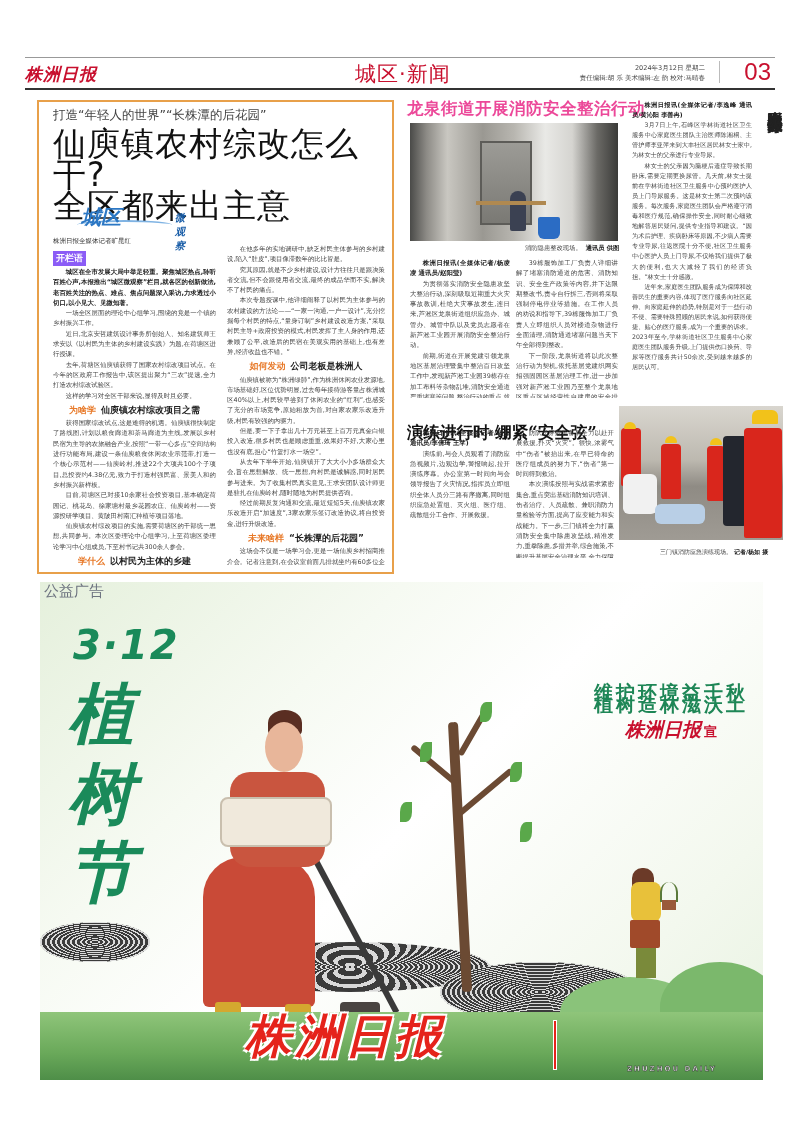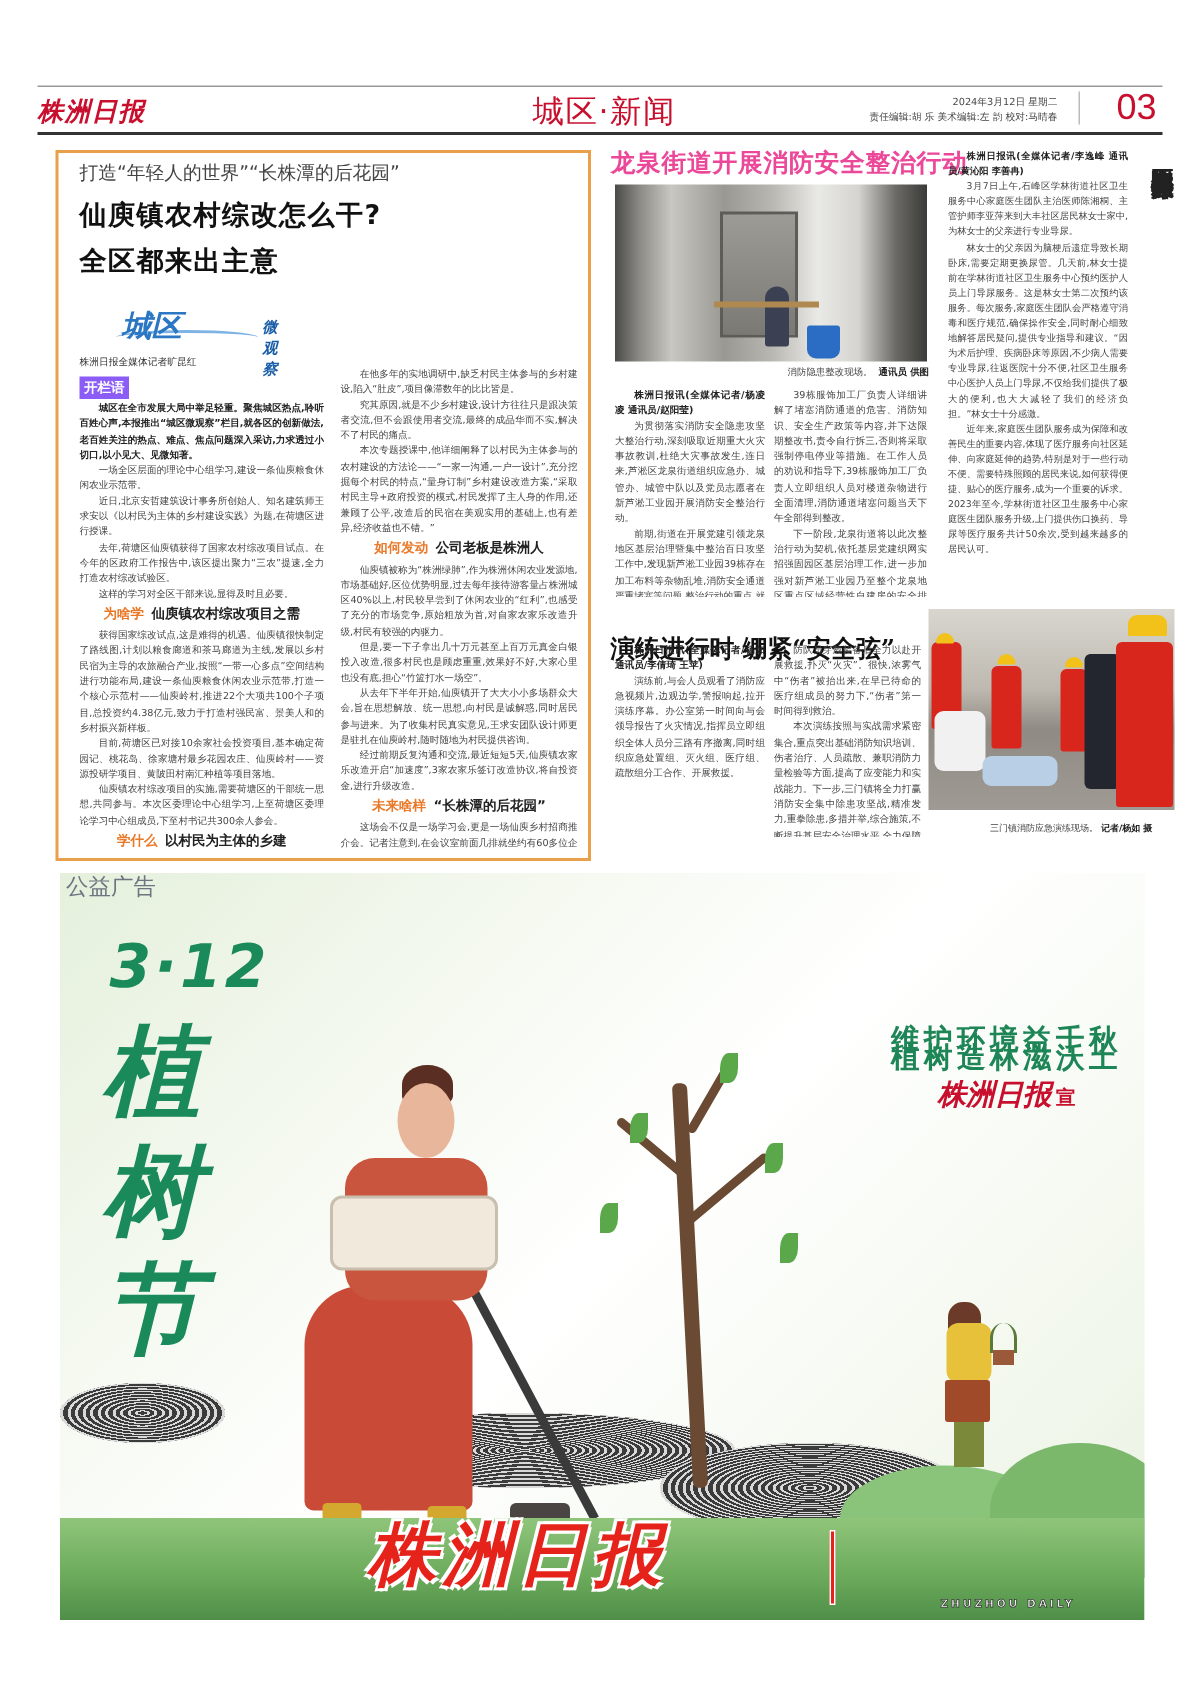--- a/index.html
+++ b/index.html
@@ -13,21 +13,21 @@
   .brand-logo { position: absolute; left: 0; top: 6px; font-family: "DejaVu Serif", serif; font-style: italic; font-weight: bold; color: #c8102e; font-size: 17px; letter-spacing: 1px; }
   .section-title { position: absolute; left: 330px; top: 3px; font-size: 21px; color: #c8102e; letter-spacing: 1px; }
   .section-title .sub { color: #c8102e; font-weight: 300; }
   .date-line { position: absolute; right: 70px; top: 6px; font-size: 6.5px; color: #444; text-align: right; line-height: 10px; }
   .page-divider { position: absolute; right: 55px; top: 4px; width: 1px; height: 22px; background: #bbb; }
   .page-no { position: absolute; right: 4px; top: 1px; font-size: 24px; color: #c8102e; font-family: "Liberation Sans", sans-serif; }
 
   
   .lead-box { position: absolute; left: 37px; top: 100px; width: 357px; height: 474px; border: 2.5px solid #e8a04a; background: #fff; }
   .lead-kicker { position: absolute; left: 14px; top: 5px; font-size: 12.5px; color: #444; }
-  .lead-title { position: absolute; left: 14px; top: 26px; font-size: 18px; font-weight: bold; color: #111; line-height: 31px; letter-spacing: 1px; }
+  .lead-title { position: absolute; left: 14px; top: 26px; font-size: 33px; font-weight: normal; color: #111; line-height: 31px; letter-spacing: 1px; }
   .micro-badge { position: absolute; left: 38px; top: 100px; width: 92px; height: 30px; }
   .micro-badge .big { position: absolute; left: 4px; top: 2px; font-size: 20px; font-weight: bold; font-style: italic; color: #2b77c4; }
   .micro-badge .small { position: absolute; left: 50px; top: 9px; font-size: 10px; font-style: italic; color: #1a5ea8; font-weight: bold; margin-left: 48px; }
   .micro-badge .swoosh { position: absolute; left: 0; top: 18px; width: 95px; height: 10px; border-radius: 50%; border-top: 2px solid #7fb3e3; }
   .byline { position: absolute; left: 14px; top: 135px; font-size: 6.5px; color: #333; }
   .open-tag { position: absolute; left: 14px; top: 149px; background: #8b5cf6; color: #fff; font-size: 9px; font-weight: bold; padding: 1px 3px; }
   .col { position: absolute; font-size: 6.4px; line-height: 10.3px; color: #444; text-align: justify; }
   .col p { text-indent: 2em; }
   .col p.bold { font-weight: bold; color: #222; }
   .subhead { text-align: center; font-size: 9px; font-weight: bold; color: #222; margin: 4px 0 3px; text-indent: 0 !important; }
@@ -115,21 +115,21 @@
   <div class="micro-badge">
     <span class="swoosh"></span>
     <span class="big">城区</span>
     <span class="small">微观察</span>
   </div>
   <div class="byline">株洲日报全媒体记者旷昆红</div>
   <div class="open-tag">开栏语</div>
 
   <div class="col" id="lead-col1" style="left: 14px; top: 165px; width: 163px; max-height: 300px; overflow: hidden;">
       <p class="bold">城区在全市发展大局中举足轻重。聚焦城区热点,聆听百姓心声,本报推出“城区微观察”栏目,就各区的创新做法,老百姓关注的热点、难点、焦点问题深入采访,力求透过小切口,以小见大、见微知著。</p>
-      <p>一场全区层面的理论中心组学习,建设一条仙庾粮食休闲农业示范带。</p>
+      <p>一场全区层面的理论中心组学习,围绕的竟是一个镇的乡村振兴工作。</p>
       <p>近日,北京安哲建筑设计事务所创始人、知名建筑师王求安以《以村民为主体的乡村建设实践》为题,在荷塘区进行授课。</p>
       <p>去年,荷塘区仙庾镇获得了国家农村综改项目试点。在今年的区政府工作报告中,该区提出聚力“三农”提速,全力打造农村综改试验区。</p>
       <p>这样的学习对全区干部来说,显得及时且必要。</p>
       <div class="subhead"><span class="acc">为啥学</span><span>仙庾镇农村综改项目之需</span></div>
       <p>获得国家综改试点,这是难得的机遇。仙庾镇很快制定了路线图,计划以粮食廊道和茶马廊道为主线,发展以乡村民宿为主导的农旅融合产业,按照“一带一心多点”空间结构进行功能布局,建设一条仙庾粮食休闲农业示范带,打造一个核心示范村——仙庾岭村,推进22个大项共100个子项目,总投资约4.38亿元,致力于打造村强民富、景美人和的乡村振兴新样板。</p>
       <p>目前,荷塘区已对接10余家社会投资项目,基本确定荷园记、桃花岛、徐家塘村最乡花园农庄、仙庾岭村——资源投研学项目、黄陂田村南汇种植等项目落地。</p>
       <p>仙庾镇农村综改项目的实施,需要荷塘区的干部统一思想,共同参与。本次区委理论中心组学习,上至荷塘区委理论学习中心组成员,下至村书记共300余人参会。</p>
       <div class="subhead"><span class="acc">学什么</span><span>以村民为主体的乡建</span></div>
     </div>
   <div class="col" id="lead-col2" style="left: 188px; top: 142px; width: 158px; max-height: 322px; overflow: hidden;">

